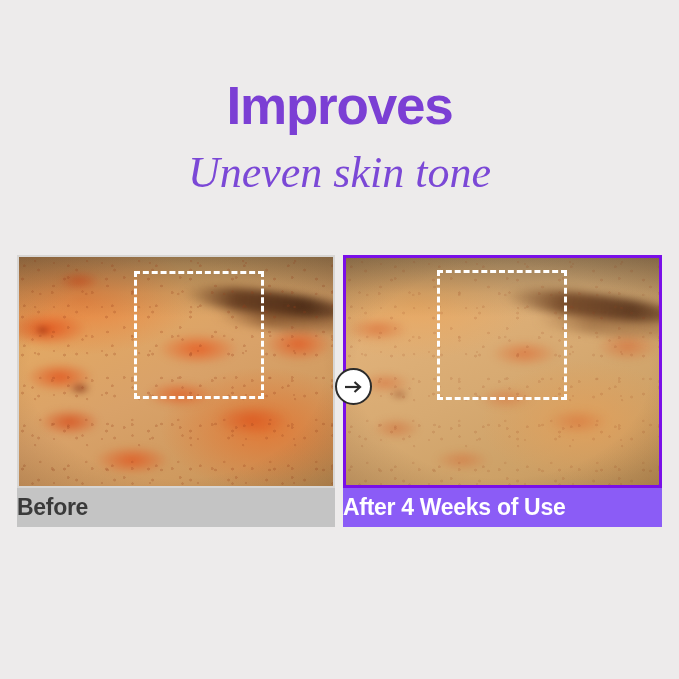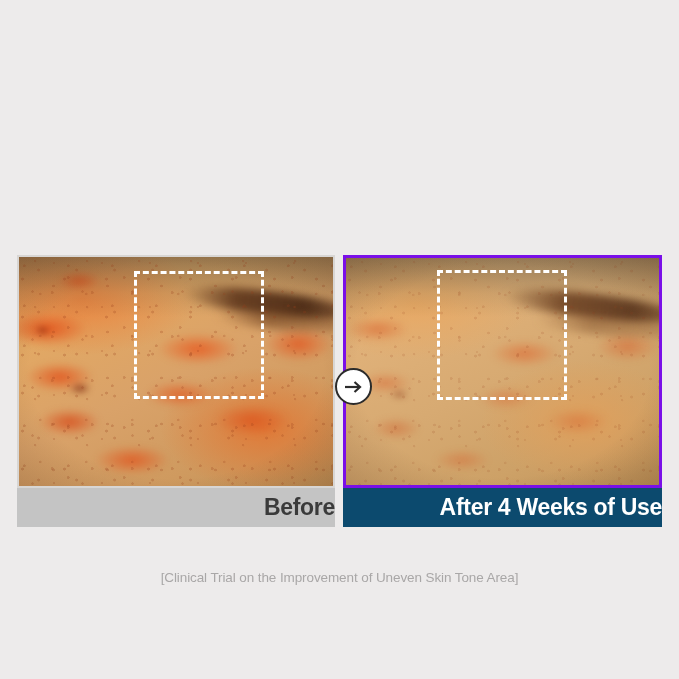--- a/index.html
+++ b/index.html
@@ -99,25 +99,25 @@
   
   .roi{
     position:absolute;
     border:3px dashed #ffffff;
     box-sizing:border-box;
   }
 
   
   .label-bar{
     position:absolute;left:0;right:0;top:233px;height:39px;
-    display:flex;align-items:center;justify-content:flex-end;
+    display:flex;align-items:center;justify-content:flex-start;
     box-sizing:border-box;
   }
   .panel.before .label-bar{background:#C4C4C4;color:#333333;}
-  .panel.after  .label-bar{background:#0c4a6e;color:#ffffff;}
+  .panel.after  .label-bar{background:#8b5cf6;color:#ffffff;}
   .label-bar span{
     font-family:"Liberation Sans",sans-serif;
     font-weight:bold;
     font-size:23px;
     letter-spacing:-0.3px;
   }
   .panel.before .label-bar span{font-weight:bold;color:#3A3A3A;}
 
   
   .arrow-badge{
@@ -139,20 +139,24 @@
     line-height:19px;
     color:#A9A7A7;
     letter-spacing:-0.1px;
   }
 </style>
 </head>
 <body>
 
 <div id="root">
 
+  <div class="heading-block">
+    <div class="title-main">Improves</div>
+    <div class="title-sub">Uneven skin tone</div>
+  </div>
 
   <div class="compare">
 
     <div class="panel before">
       <div class="photo">
         <div class="skin">
           <div class="base"></div>
           <div class="top-shade"></div>
           <div class="blotch" style="left:-4%;top:24%;width:26%;height:15%;background:radial-gradient(ellipse,rgba(226,74,20,.80),rgba(226,74,20,0) 70%);"></div>
           <div class="blotch" style="left:2%;top:46%;width:22%;height:13%;background:radial-gradient(ellipse,rgba(226,74,20,.78),rgba(226,74,20,0) 70%);"></div>
@@ -209,16 +213,15 @@
     <div class="arrow-badge">
       <svg width="19" height="14" viewBox="0 0 19 14" aria-hidden="true">
         <path d="M1 7 H15" stroke="#2B2B2B" stroke-width="2.2" stroke-linecap="butt" fill="none"></path>
         <path d="M10.5 2 L16 7 L10.5 12" stroke="#2B2B2B" stroke-width="2.2" fill="none" stroke-linecap="butt" stroke-linejoin="miter"></path>
       </svg>
     </div>
 
   </div>
 
   <div class="footer">
-    <div>[Clinical Trial on the Improvement of Uneven Skin Tone Area]</div>
   </div>
 
 </div>
 
 </body></html>

